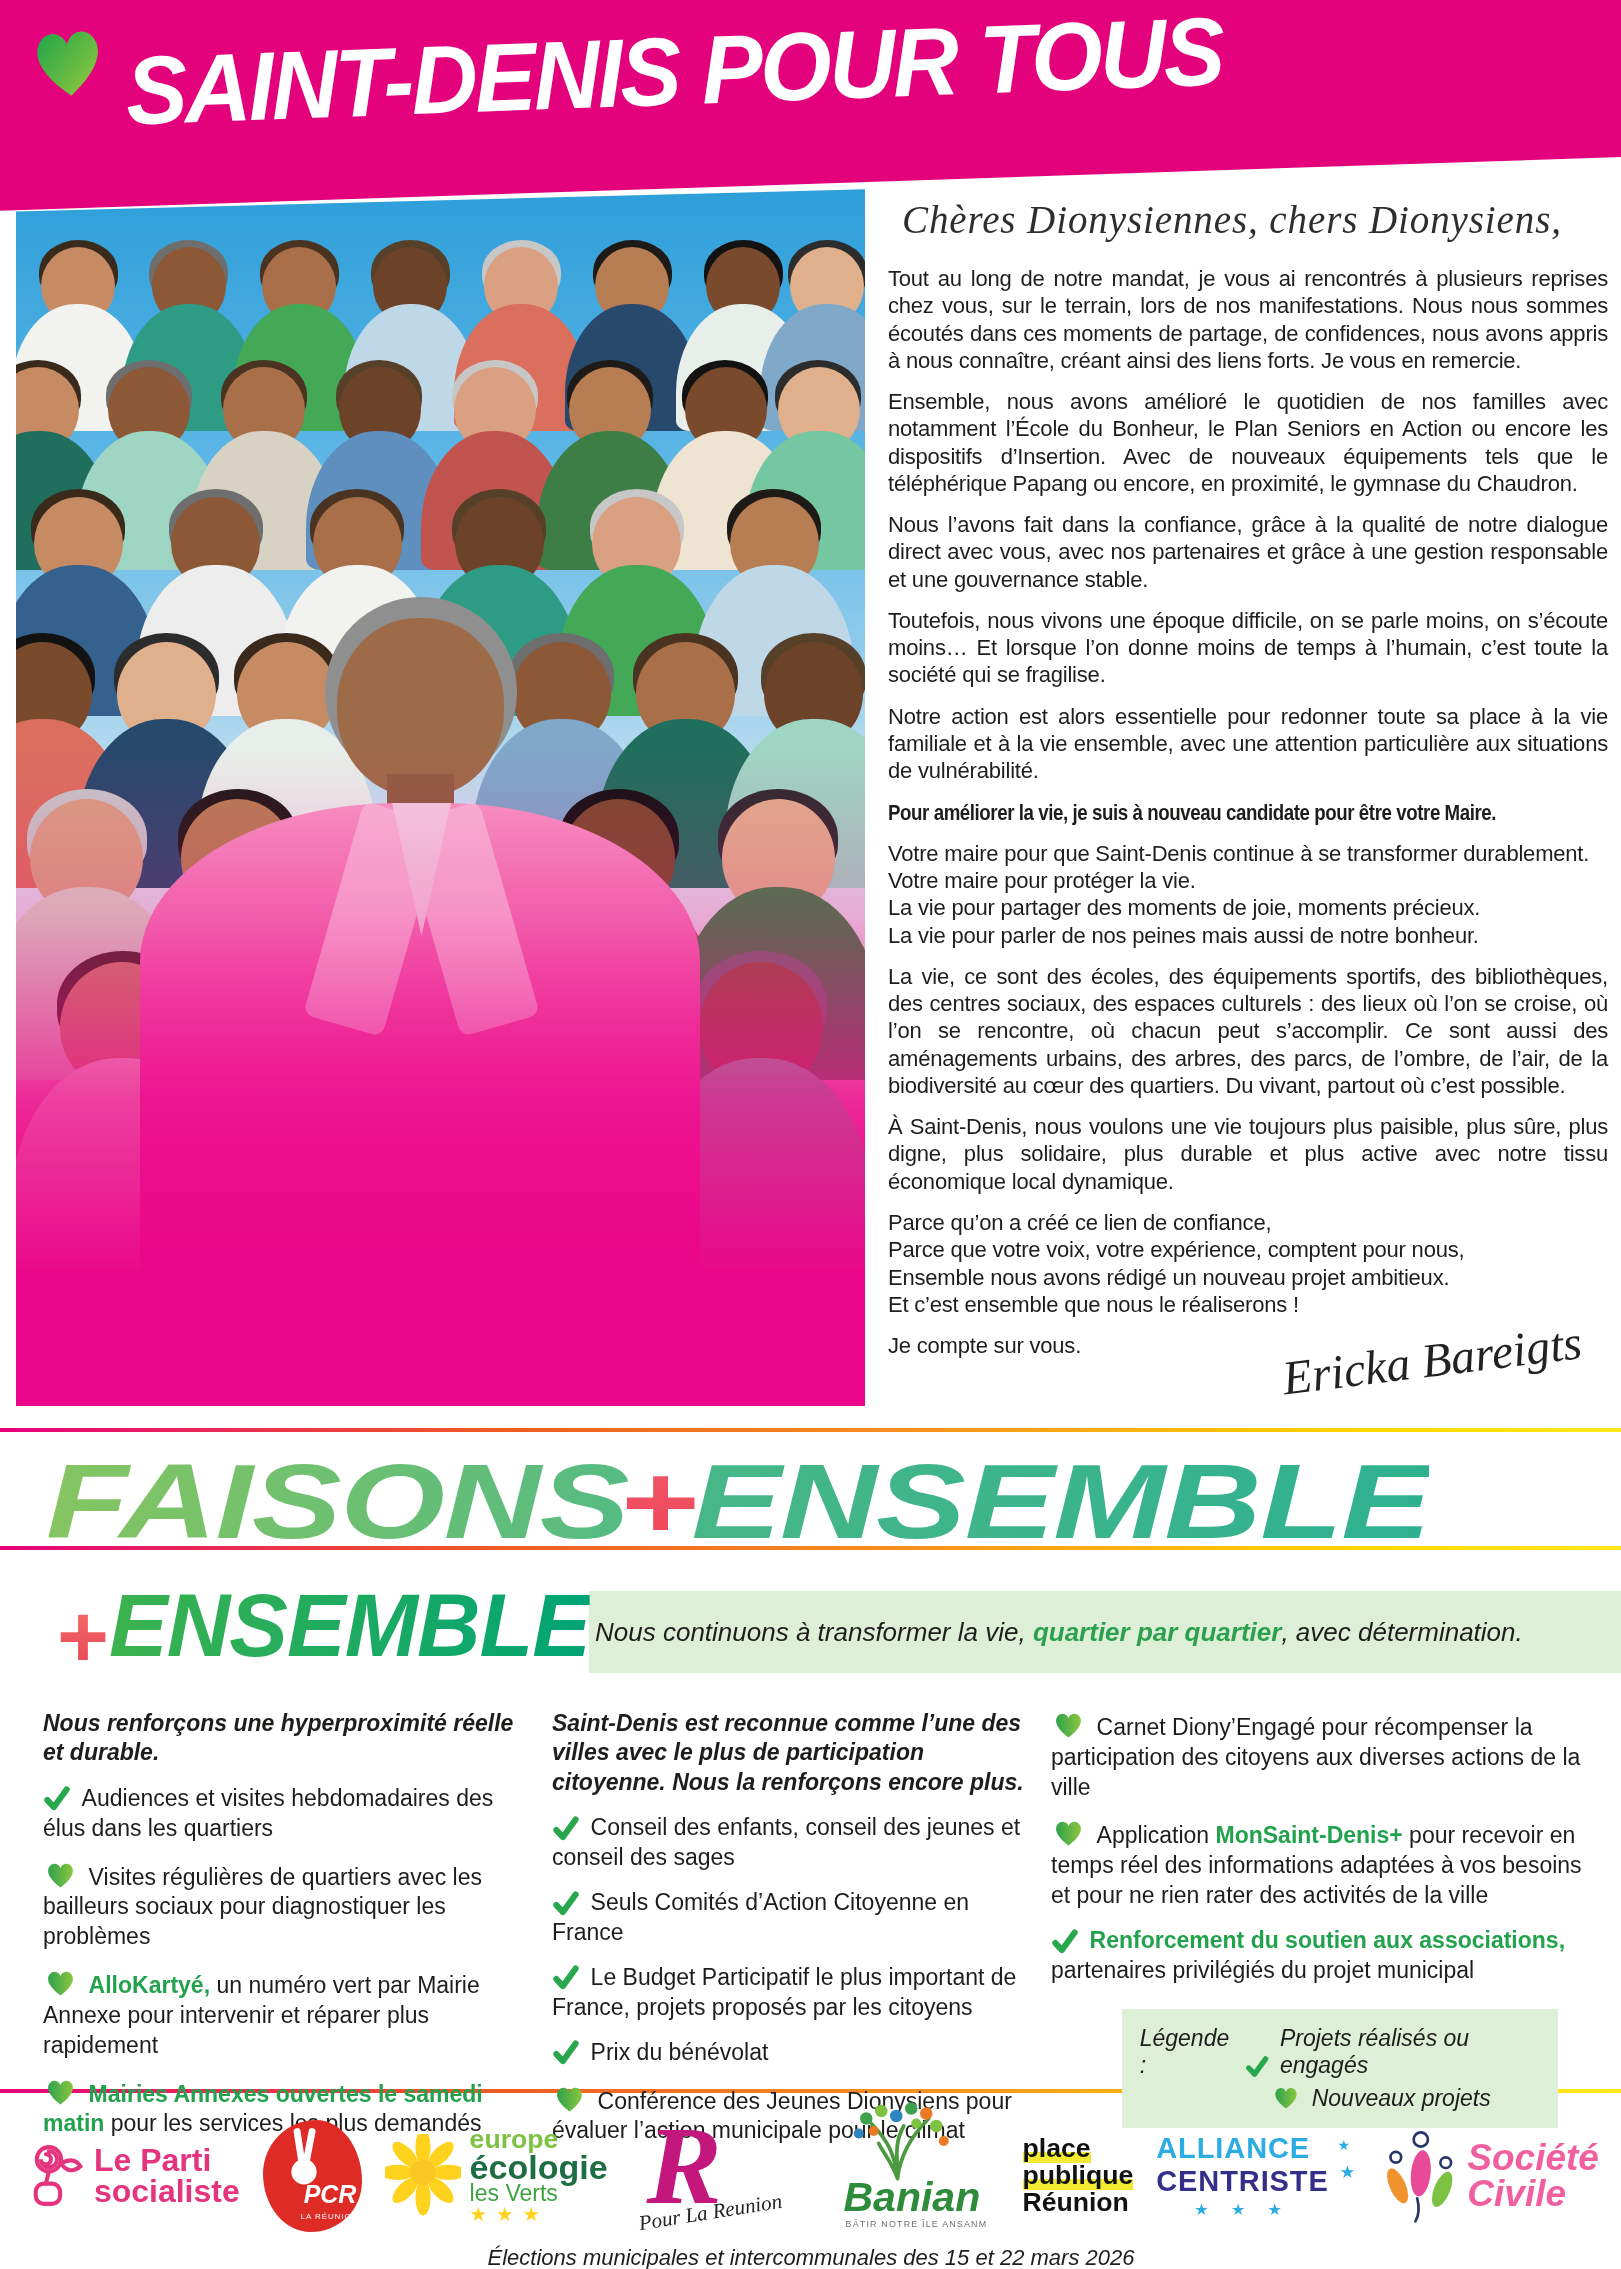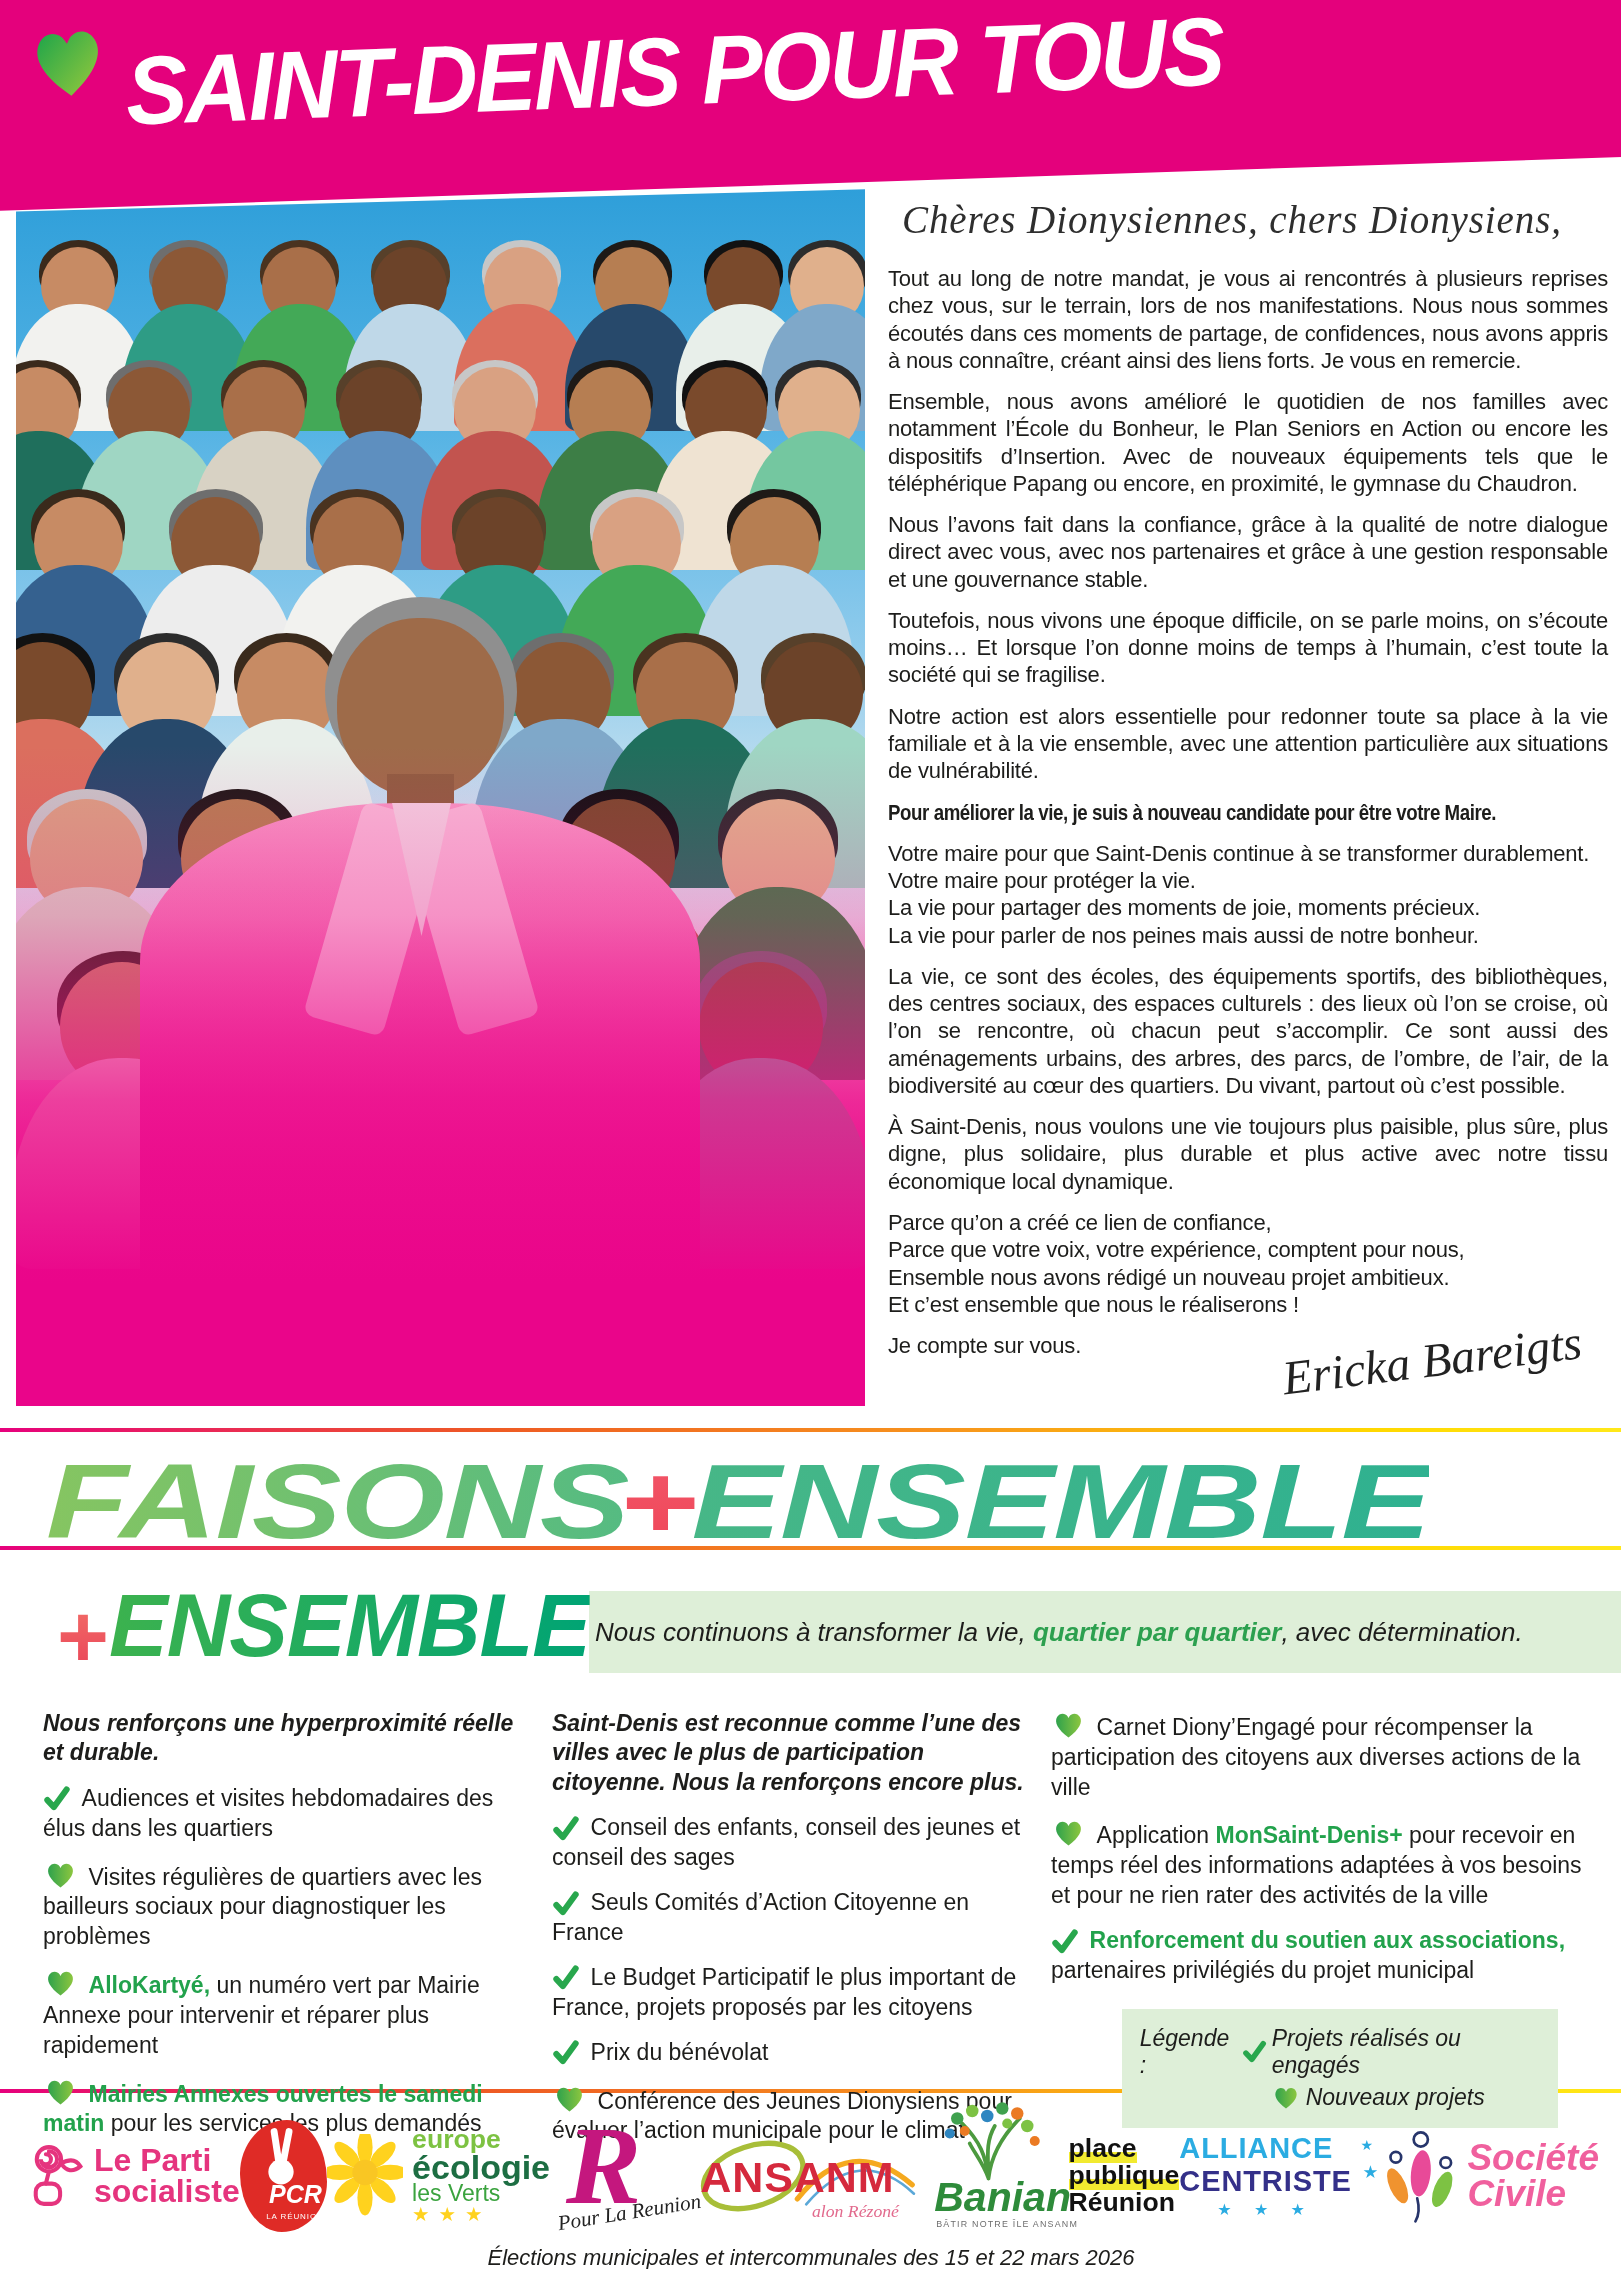--- a/index.html
+++ b/index.html
@@ -52,21 +52,21 @@
     display:flex;align-items:center;padding-left:6px;box-sizing:border-box;font-style:italic;font-size:26px;color:#1d1d1b;z-index:3;}
   .subtitle-box .hl{color:#2CA04F;font-weight:bold;white-space:pre;}
   
   .col{position:absolute;top:1709px;z-index:3;}
   .col-intro{font-size:23px;font-weight:bold;font-style:italic;line-height:1.28;margin:0 0 16px 0;}
   .item{font-size:23px;line-height:1.3;margin:0 0 15px 0;}
   .item .icon{display:inline-block;vertical-align:-6.2px;margin-right:10.6px;}
   .item .hl{color:#22A24C;font-weight:bold;}
   .legend{margin-top:23px;margin-left:71px;width:436px;background:#DEEFD8;padding:16px 17.7px;
     font-style:italic;font-size:23px;box-sizing:border-box;}
-  .legend .lrow{display:flex;align-items:center;gap:5px;}
+  .legend .lrow{display:flex;align-items:flex-end;gap:11px;}
   .legend .lrow2{margin-left:131px;margin-top:5.3px;}
   
   .logos{position:absolute;left:0;top:2108px;width:1622px;height:135px;display:flex;align-items:center;
     justify-content:space-between;padding:0 23px;box-sizing:border-box;z-index:3;}
   .logo{display:flex;align-items:center;gap:8.9px;}
   .ps-text{color:#E5347E;font-weight:bold;font-size:32px;line-height:.95;}
   .pcr-blob{width:99px;height:112px;background:#DF2B26;position:relative;
     border-radius:54% 46% 52% 48% / 48% 55% 45% 52%;}
   .pcr-acro{position:absolute;right:5.3px;bottom:23px;color:#fff;font-weight:bold;font-size:25px;font-style:italic;}
   .pcr-sub{position:absolute;right:3.5px;bottom:10.6px;color:#fff;font-size:8px;letter-spacing:0.9px;}
@@ -481,29 +481,20 @@
       <div class="eelv-l3">les Verts</div>
       <div class="eelv-stars">★ ★ ★</div>
     </div>
   </div>
 
   <div class="rlr">
     <div class="rlr-letter">R</div>
     <div class="rlr-script">Pour La Reunion</div>
   </div>
 
-  <div class="ansanm">
-    <svg width="241" height="106" viewBox="0 0 272 120">
-      <ellipse cx="70" cy="60" rx="58" ry="34" fill="none" stroke="#A8BE38" stroke-width="6" transform="rotate(-18 70 60)"></ellipse>
-      <path d="M120 86 Q180 10 250 70" fill="none" stroke="#F5A91F" stroke-width="6" stroke-linecap="round"></path>
-      <path d="M130 92 Q190 22 252 80" fill="none" stroke="#5BA8D8" stroke-width="3" stroke-linecap="round"></path>
-    </svg>
-    <span class="ansanm-word">ANSANM</span>
-    <span class="ansanm-tag">alon Rézoné</span>
-  </div>
 
   <div class="banian">
     <svg width="115" height="80" viewBox="0 0 90 64" style="position:absolute;left:26.6px;top:-12.4px;">
       <path d="M45 62 C43 44 38 32 24 18 M45 62 C47 44 56 28 70 14 M45 62 C45 46 42 34 50 20 M45 62 C41 50 34 42 30 34" stroke="#4C9A3F" stroke-width="3" fill="none" stroke-linecap="round"></path>
       <g>
         <circle cx="20" cy="14" r="5" fill="#3FA14E"></circle>
           <circle cx="32" cy="8" r="5" fill="#7DC243"></circle>
         <circle cx="44" cy="12" r="5" fill="#2E86C1"></circle>
           <circle cx="56" cy="6" r="5" fill="#3FA14E"></circle>
         <circle cx="68" cy="10" r="5" fill="#EB7A23"></circle>

